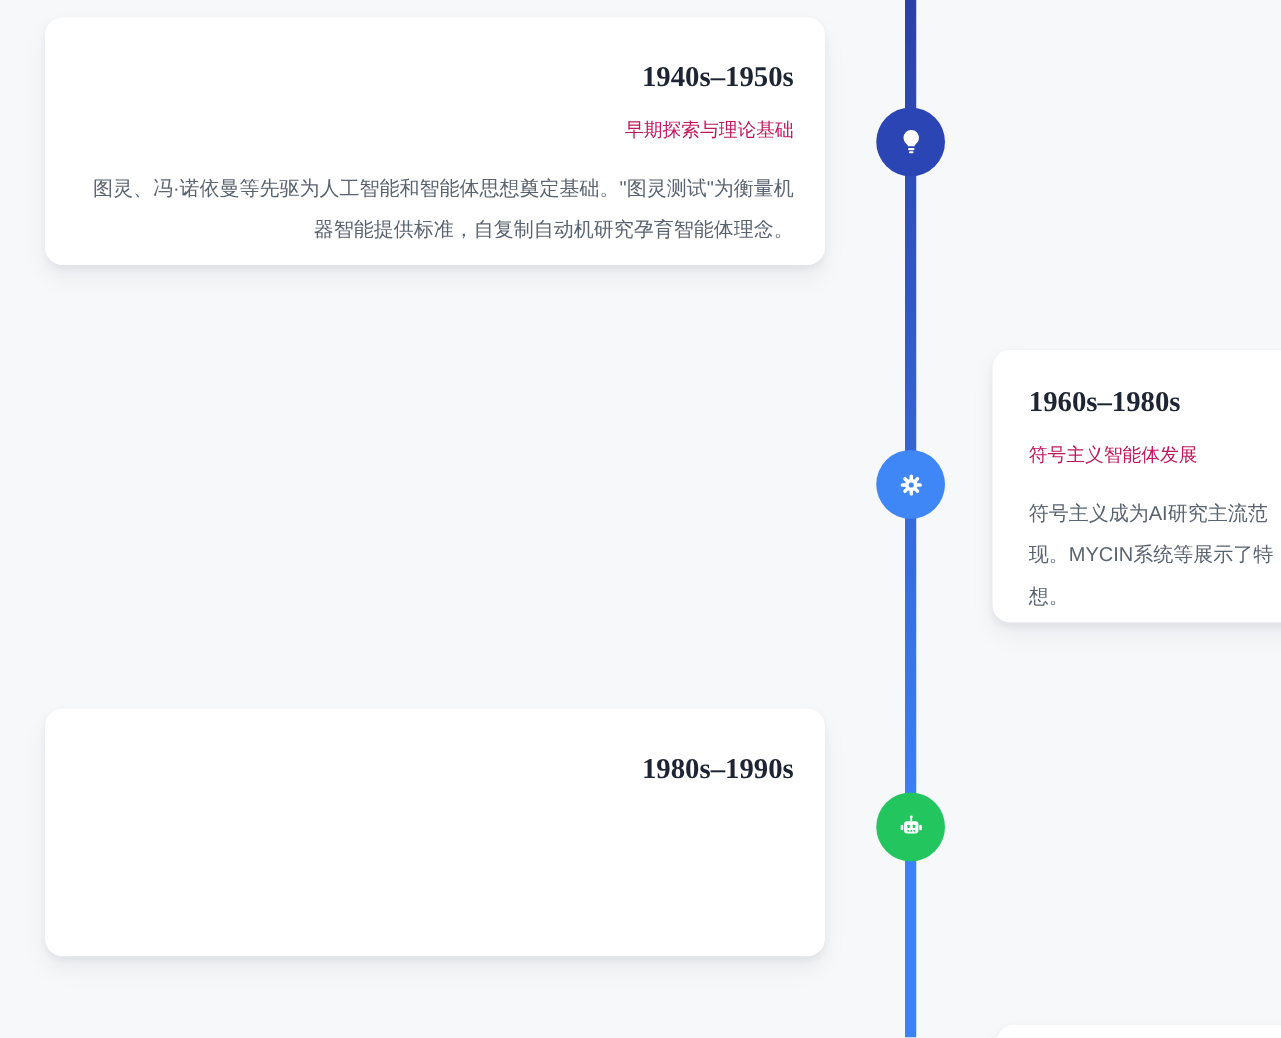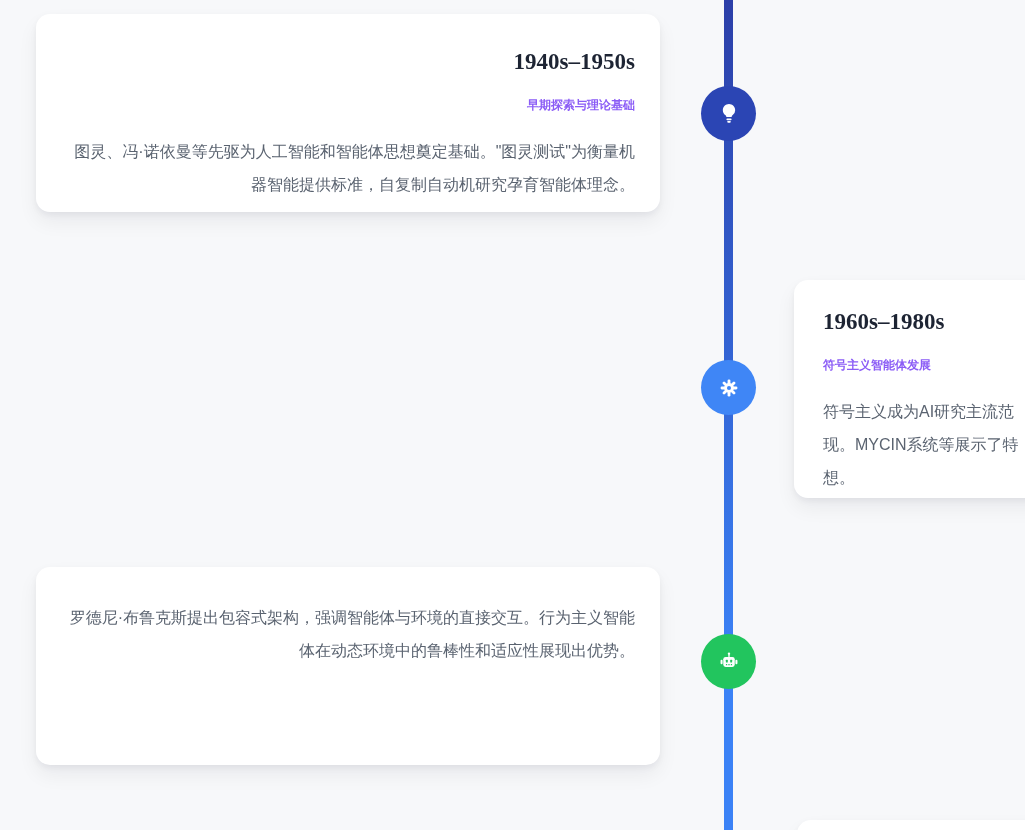--- a/index.html
+++ b/index.html
@@ -45,22 +45,22 @@
   .card-2 { top: 280px; }
   .card-4 { left: 797px; top: 820px; width: 620px; height: 200px; padding: 0; }
 
   .period {
     font-family: "Liberation Serif", "DejaVu Serif", serif;
     font-size: 23px; font-weight: 600;
     color: #1d2433; line-height: 28px;
     margin: 0 0 17px 0;
   }
   .card-title {
-    font-size: 12px; font-weight: 700;
-    color: #8b5cf6; line-height: 24px;
+    font-size: 15px; font-weight: 400;
+    color: #be185d; line-height: 24px;
     margin: 0 0 18px 0;
   }
   .desc {
     font-size: 16px; color: #5a6370;
     line-height: 33px; margin: 0;
   }
   .desc-line { white-space: nowrap; overflow: hidden; }
 </style>
 </head>
 <body>
@@ -77,21 +77,21 @@
   <h3 class="period">1960s–1980s</h3>
   <h4 class="card-title">符号主义智能体发展</h4>
   <div class="desc">
     <div class="desc-line">符号主义成为AI研究主流范</div>
     <div class="desc-line">现。MYCIN系统等展示了特</div>
     <div class="desc-line">想。</div>
   </div>
 </div>
 
 <div class="card card-left card-3">
-  <p class="desc">罗德尼·布鲁克斯提出包容式架构，强调智能体与环境的直接交互。行为主义智能体在动态环境中的鲁棒性和适应性展现出优势。</p>
+  <h3 class="period">1980s–1990s</h3>
 </div>
 
 <div class="card card-right card-4"></div>
 
 <div class="node node-1">
   <span>
     <svg viewBox="0 0 24 24" xmlns="http://www.w3.org/2000/svg">
       <g fill="#ffffff">
         <path d="M12 2.8c-3.15 0-5.7 2.55-5.7 5.7 0 1.85.88 3.48 2.24 4.52.56.44.92 1.04 1.07 1.78h4.78c.15-.74.51-1.34 1.07-1.78a5.68 5.68 0 0 0 2.24-4.52c0-3.15-2.55-5.7-5.7-5.7z"></path>
         <rect x="9.6" y="16.1" width="4.8" height="1.6" rx="0.8"></rect>

